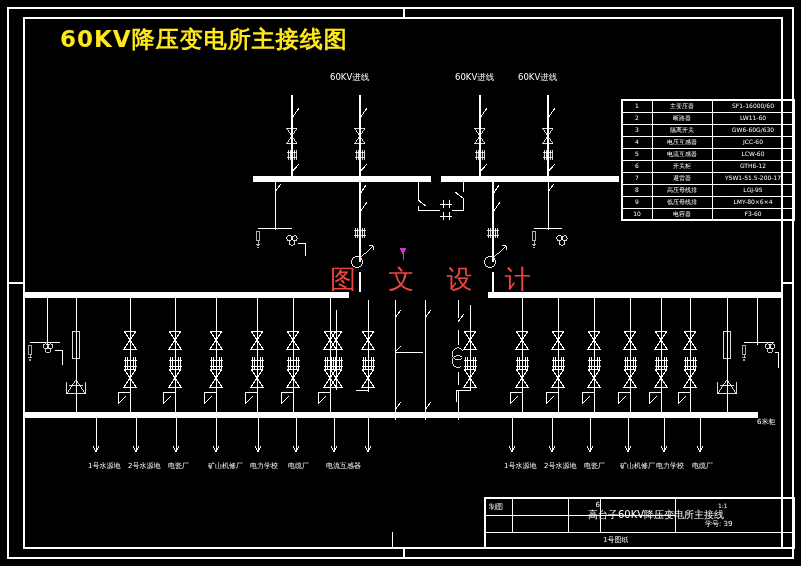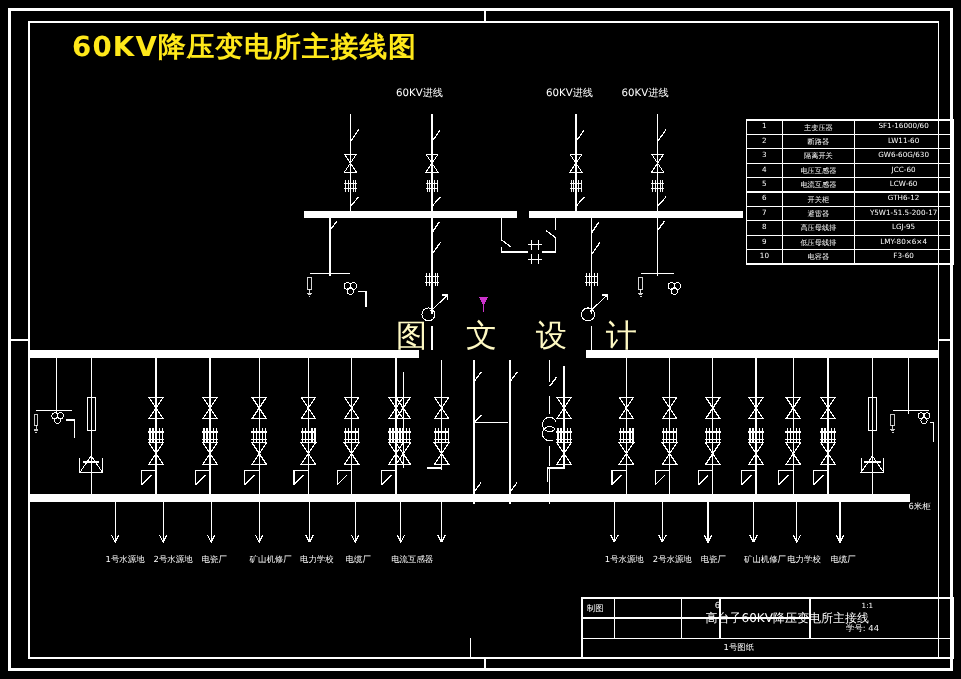--- a/index.html
+++ b/index.html
@@ -3,21 +3,21 @@
 <meta charset="utf-8">
 <style>
   html,body{margin:0;padding:0;background:#000;}
   body{width:801px;height:566px;overflow:hidden;
        font-family:"DejaVu Sans","Liberation Sans",sans-serif;}
   #stage{position:relative;width:801px;height:566px;background:#000;}
   svg.layer{position:absolute;left:0;top:0;width:801px;height:566px;}
   .ttl{position:absolute;color:#ffe81a;font-weight:bold;font-size:23px;
        letter-spacing:1px;font-family:"DejaVu Sans","Liberation Sans",sans-serif;
        white-space:nowrap;}
-  .wm{position:absolute;color:#fef9c3;font-size:26px;letter-spacing:12px;
+  .wm{position:absolute;color:#ef4444;font-size:26px;letter-spacing:12px;
       white-space:nowrap;font-family:"DejaVu Sans","Liberation Sans",sans-serif;}
   .lbl{position:absolute;color:#fff;font-size:7px;white-space:nowrap;
        font-family:"DejaVu Sans","Liberation Sans",sans-serif;}
   .lbl9{position:absolute;color:#fff;font-size:8.5px;white-space:nowrap;
        font-family:"DejaVu Sans","Liberation Sans",sans-serif;}
   .tblcell{position:absolute;color:#fff;font-size:6px;white-space:nowrap;
        font-family:"DejaVu Sans","Liberation Sans",sans-serif;
        text-align:center;overflow:hidden;}
   .tbcell{position:absolute;color:#fff;font-size:7px;white-space:nowrap;
        font-family:"DejaVu Sans","Liberation Sans",sans-serif;overflow:hidden;}
@@ -603,16 +603,16 @@
       <div class="lbl" style="left: 620px; top: 461px;">矿山机修厂</div>
       <div class="lbl" style="left: 656px; top: 461px;">电力学校</div>
       <div class="lbl" style="left: 692px; top: 461px;">电缆厂</div>
     </div>
 
   <div class="tbcell" style="left:489px;top:502px;width:30px;">制图</div>
   <div class="tbcell" style="left:489px;top:541px;width:28px;margin-top:48px;">校核</div>
   <div class="tbcell" style="left:588px;top:501px;width:12px;text-align:right;">6</div>
   <div class="tbcell" style="left:588px;top:508px;font-size:10px;">高台子60KV降压变电所主接线</div>
   <div class="tbcell" style="left:718px;top:502px;font-size:6px;">1:1</div>
-  <div class="tbcell" style="left:705px;top:519px;font-size:7px;">学号: 44</div>
+  <div class="tbcell" style="left:705px;top:519px;font-size:7px;">学号: 39</div>
   <div class="tbcell" style="left:603px;top:535px;font-size:7px;">1号图纸</div>
 
 </div>
 
 </body></html>

